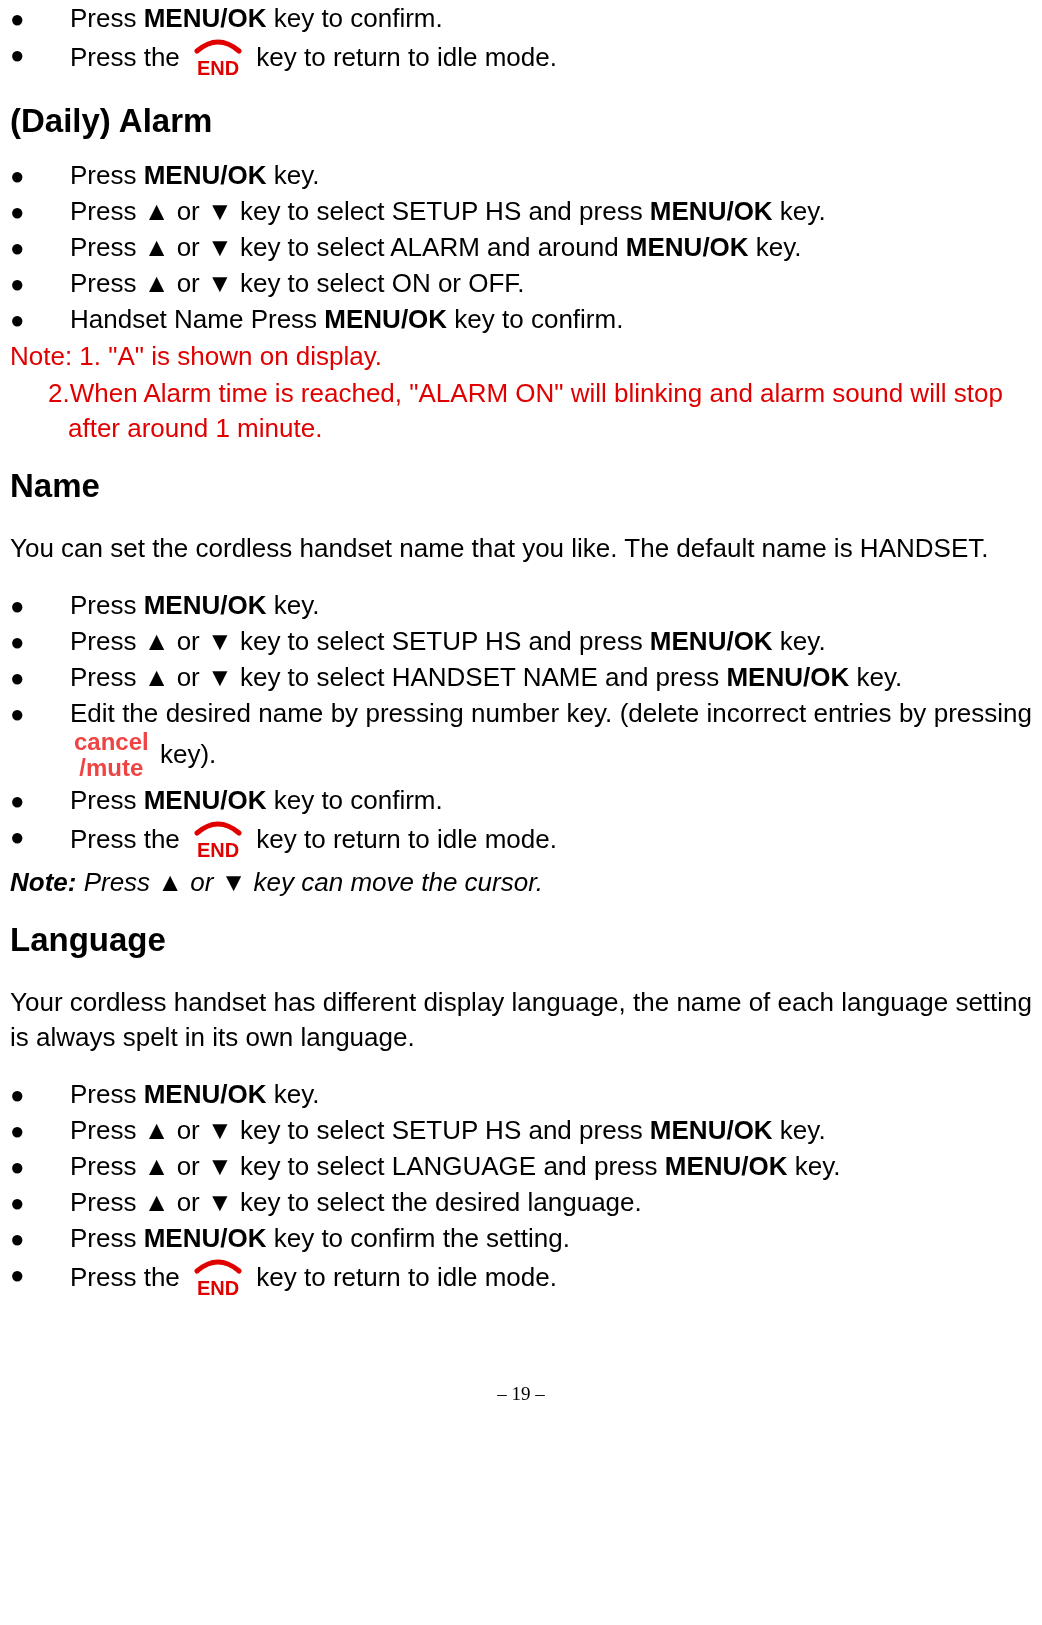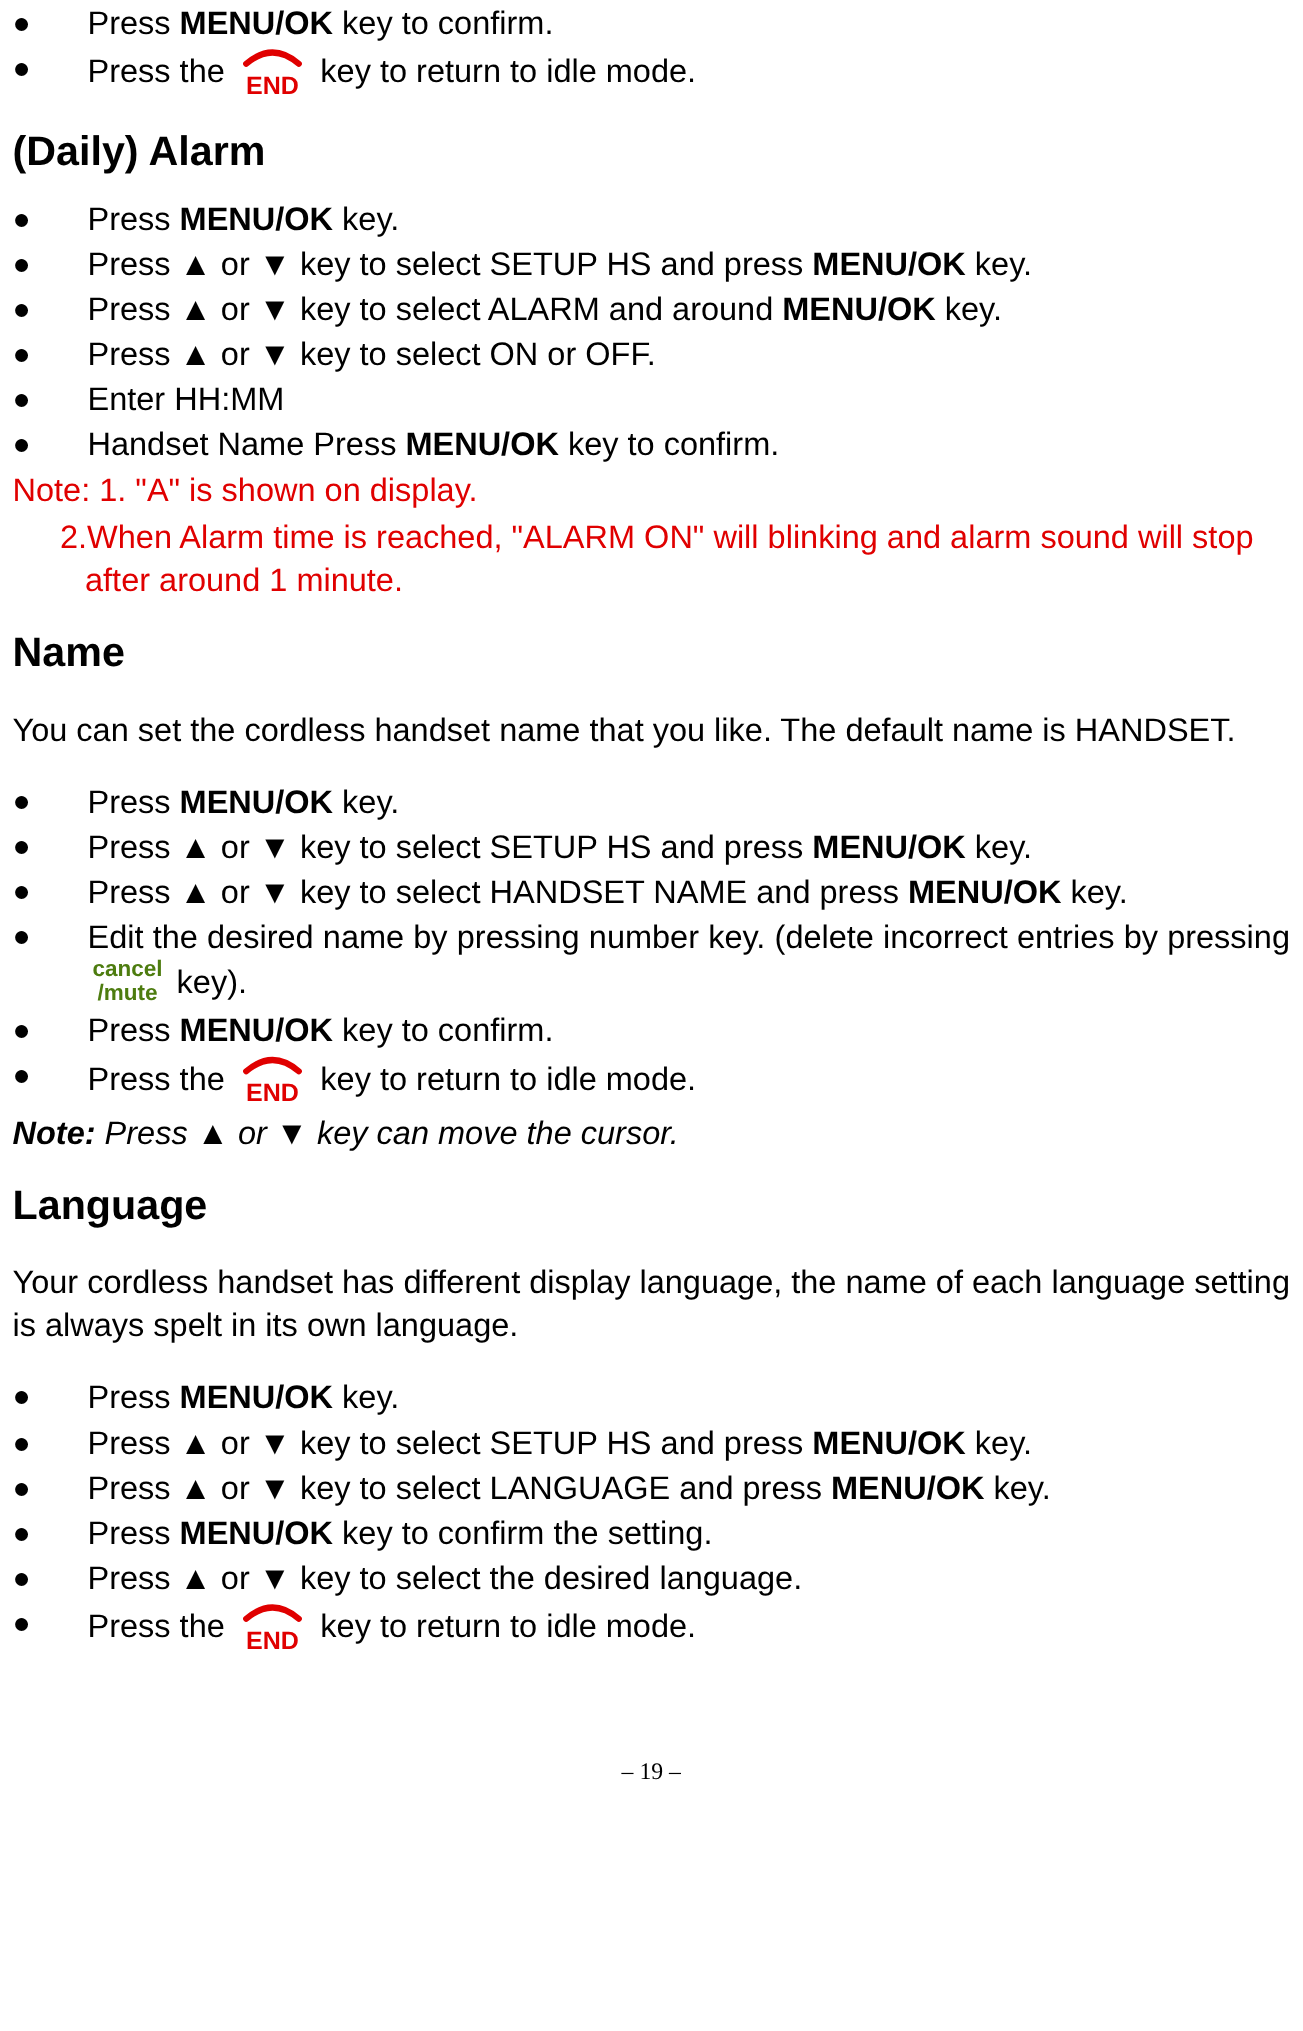--- a/index.html
+++ b/index.html
@@ -65,23 +65,23 @@
       margin: 0 2px;
     }
     .end-icon svg {
       display: block;
     }
     .cancel-mute {
       display: inline-block;
       vertical-align: middle;
       text-align: center;
       font-family: Arial, sans-serif;
-      font-size: 18px;
+      font-size: 24px;
       line-height: 1.05;
-      color: #4d7c0f;
+      color: #ef4444;
       font-weight: bold;
       margin: 0 4px;
       position: relative;
       top: -2px;
     }
     .page-number {
       text-align: center;
       font-family: "Times New Roman", serif;
       font-size: 19px;
       margin-top: 80px;
@@ -109,21 +109,20 @@
     <span> key to return to idle mode.</span>
   </li>
 </ul>
 
 <h2>(Daily) Alarm</h2>
 <ul class="bullet-list">
   <li><span>Press </span><span class="bold">MENU/OK</span><span> key.</span></li>
   <li><span>Press ▲ or ▼ key to select SETUP HS and press </span><span class="bold">MENU/OK</span><span> key.</span></li>
   <li><span>Press ▲ or ▼ key to select ALARM and around </span><span class="bold">MENU/OK</span><span> key.</span></li>
   <li><span>Press ▲ or ▼ key to select ON or OFF.</span></li>
-  <li><span>Enter HH:MM</span></li>
   <li><span>Handset Name Press </span><span class="bold">MENU/OK</span><span> key to confirm.</span></li>
 </ul>
 <p class="red-note">Note: 1. "A" is shown on display.</p>
 <p class="red-note indent2">2.When Alarm time is reached, "ALARM ON" will blinking and alarm sound will stop after around 1 minute.</p>
 
 <h2>Name</h2>
 <p class="p-text">You can set the cordless handset name that you like. The default name is HANDSET.</p>
 <ul class="bullet-list">
   <li><span>Press </span><span class="bold">MENU/OK</span><span> key.</span></li>
   <li><span>Press ▲ or ▼ key to select SETUP HS and press </span><span class="bold">MENU/OK</span><span> key.</span></li>
@@ -149,22 +148,22 @@
   </li>
 </ul>
 <p class="note-text"><span class="bold">Note:</span><span> Press ▲ or ▼ key can move the cursor.</span></p>
 
 <h2>Language</h2>
 <p class="p-text">Your cordless handset has different display language, the name of each language setting is always spelt in its own language.</p>
 <ul class="bullet-list">
   <li><span>Press </span><span class="bold">MENU/OK</span><span> key.</span></li>
   <li><span>Press ▲ or ▼ key to select SETUP HS and press </span><span class="bold">MENU/OK</span><span> key.</span></li>
   <li><span>Press ▲ or ▼ key to select LANGUAGE and press </span><span class="bold">MENU/OK</span><span> key.</span></li>
+  <li><span>Press ▲ or ▼ key to select the desired language.</span></li>
   <li><span>Press </span><span class="bold">MENU/OK</span><span> key to confirm the setting.</span></li>
-  <li><span>Press ▲ or ▼ key to select the desired language.</span></li>
   <li>
     <span>Press the </span>
     <span class="end-icon">
       <svg width="58" height="44" viewBox="0 0 58 44">
         <path d="M 8 14 Q 29 -4 50 14" stroke="#e00000" stroke-width="5" fill="none" stroke-linecap="round"></path>
         <text x="29" y="38" text-anchor="middle" font-family="Arial" font-size="20" font-weight="bold" fill="#e00000">END</text>
       </svg>
     </span>
     <span> key to return to idle mode.</span>
   </li>

